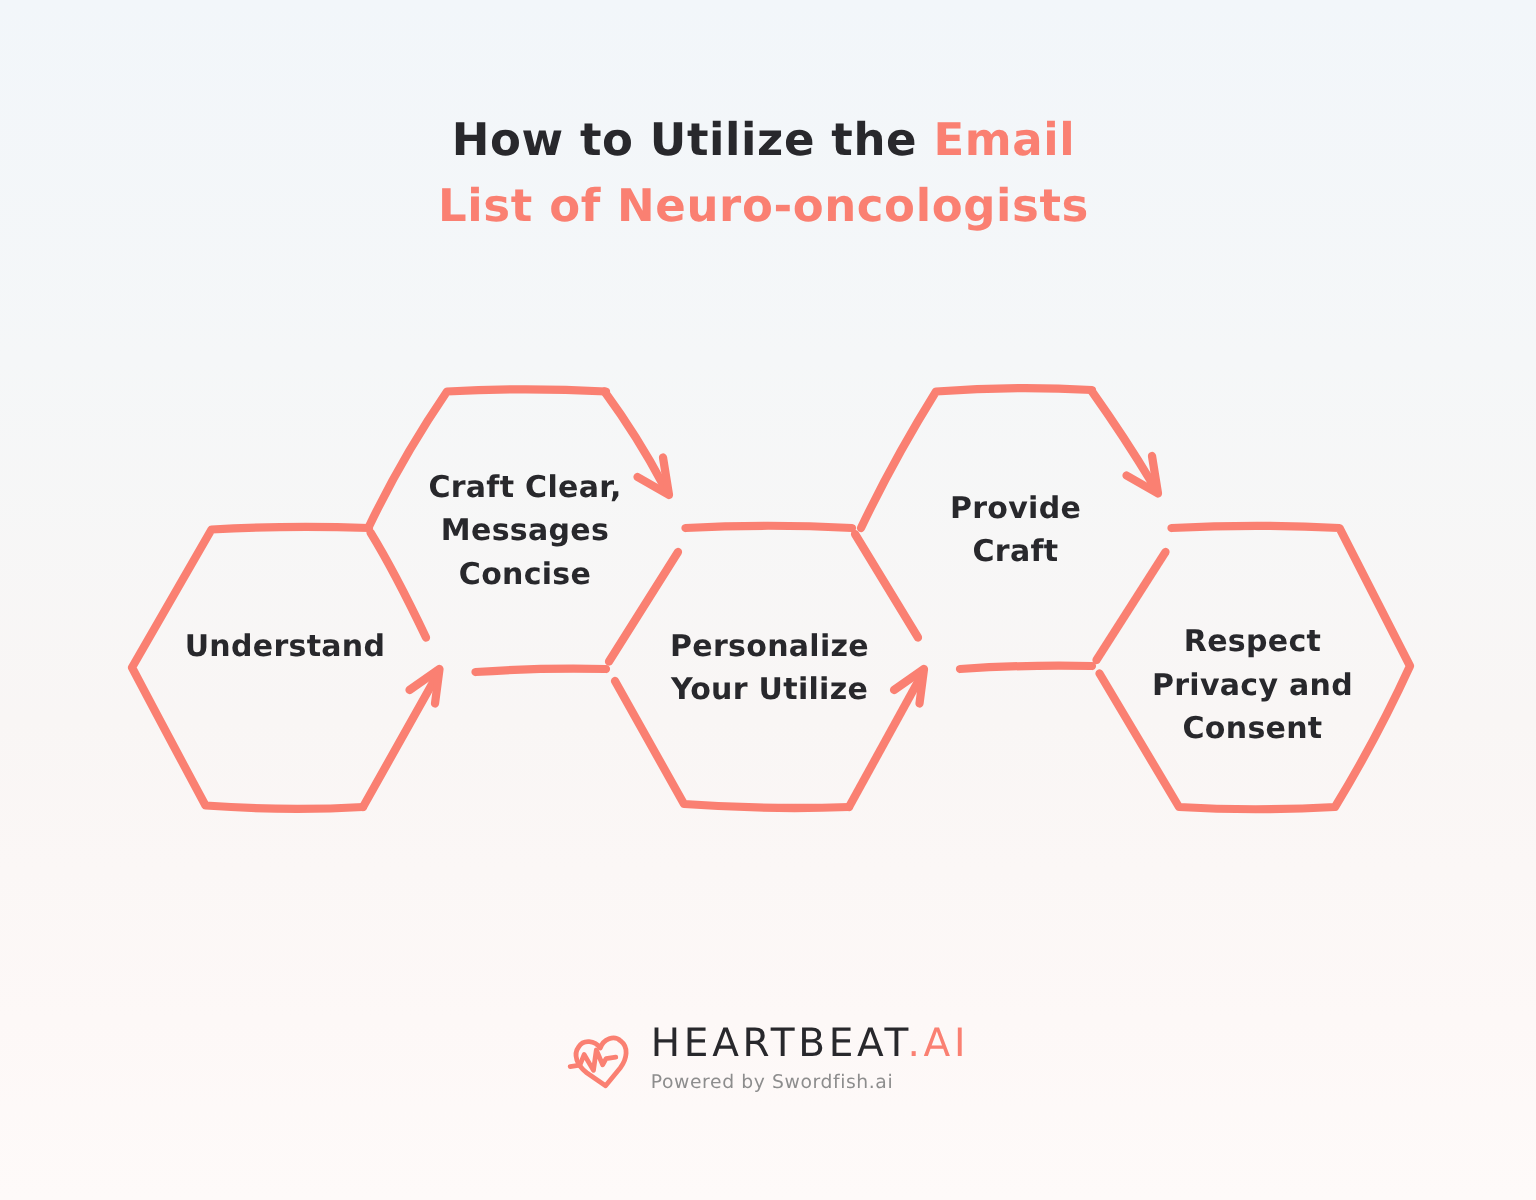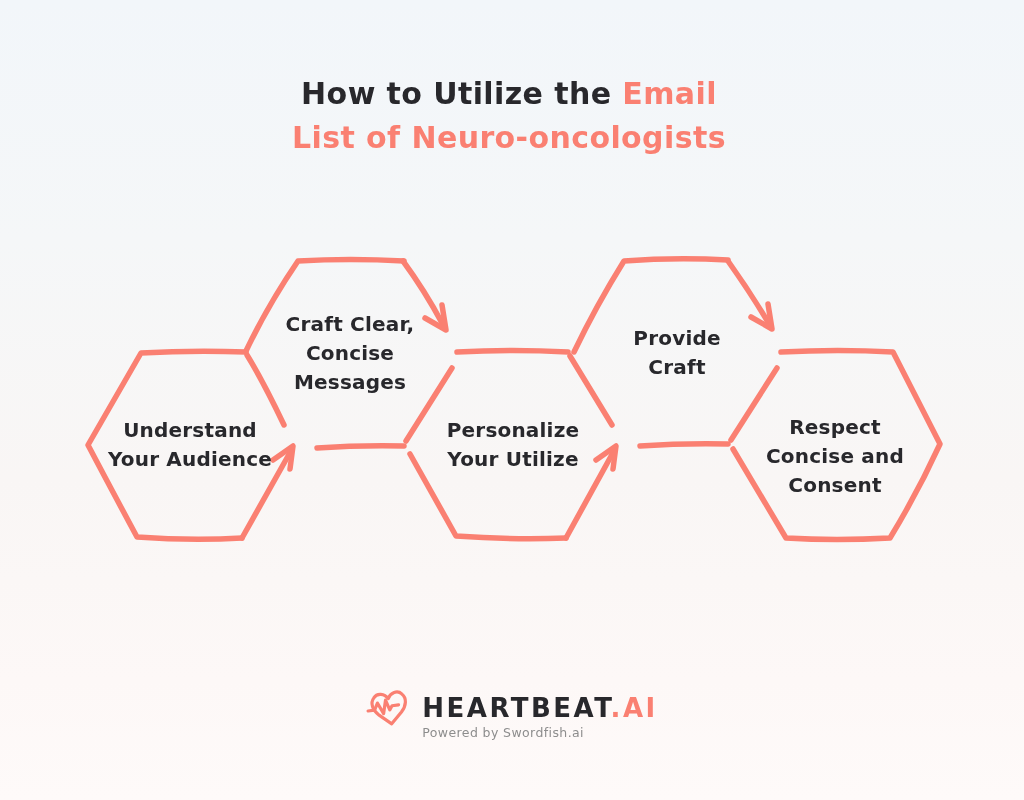--- a/index.html
+++ b/index.html
@@ -39,22 +39,22 @@
   .footer{
     position:absolute;top:681px;left:0;right:0;
     display:flex;justify-content:center;align-items:flex-start;gap:9px;
   }
   .heart-svg{display:block;margin-top:2px;}
   .heart-svg path, .heart-svg polyline{
     fill:none;stroke:var(--accent);stroke-width:3.4;
     stroke-linecap:round;stroke-linejoin:round;
   }
   .brand-line{
-    font-size:26px;font-weight:bold;letter-spacing:2.5px;
-    color:var(--dark);line-height:30px;white-space:nowrap;margin-top:12px;
+    font-size:26px;font-weight:normal;letter-spacing:2.5px;
+    color:var(--dark);line-height:30px;white-space:nowrap;
   }
   .tagline{
     text-align:left;font-size:12.5px;letter-spacing:0.4px;
     color:var(--gray);margin-top:2px;
   }
 </style>
 </head>
 <body>
 
 <div class="page">
@@ -121,38 +121,37 @@
       <path d="M 731,440 L 777,368"></path>
     </g>
 
     <g>
       <path d="M 781,352 Q 838,349 893,352 L 940,444 Q 918,492 890,538 Q 836,541 786,538 L 733,449"></path>
     </g>
   </svg>
 
   <div class="label" style="left:80px;top:416px;">
     <div>Understand</div>
-    <div>Your Audience</div>
   </div>
   <div class="label" style="left:240px;top:310px;text-align:center;">
     <div>Craft Clear,</div>
+    <div>Messages</div>
     <div>Concise</div>
-    <div>Messages</div>
   </div>
   <div class="label" style="left:403px;top:416px;">
     <div>Personalize</div>
     <div>Your Utilize</div>
   </div>
   <div class="label" style="left:567px;top:324px;">
     <div>Provide</div>
     <div>Craft</div>
   </div>
   <div class="label" style="left:725px;top:413px;">
     <div>Respect</div>
-    <div>Concise and</div>
+    <div>Privacy and</div>
     <div>Consent</div>
   </div>
 
   <div class="footer">
     <svg class="heart-svg" width="47" height="50" viewBox="0 0 50 50">
       <g transform="rotate(-8 25 25)">
         <path d="M25 15 C22 9 14 7 10 12 C5 17 7 25 13 31 L25 42 L37 31 C43 25 45 17 40 12 C36 7 28 9 25 15 Z"></path>
         <polyline points="2,25 9,25 13,18 18,30 22,16 25,27 28,23 35,23"></polyline>
       </g>
     </svg>

